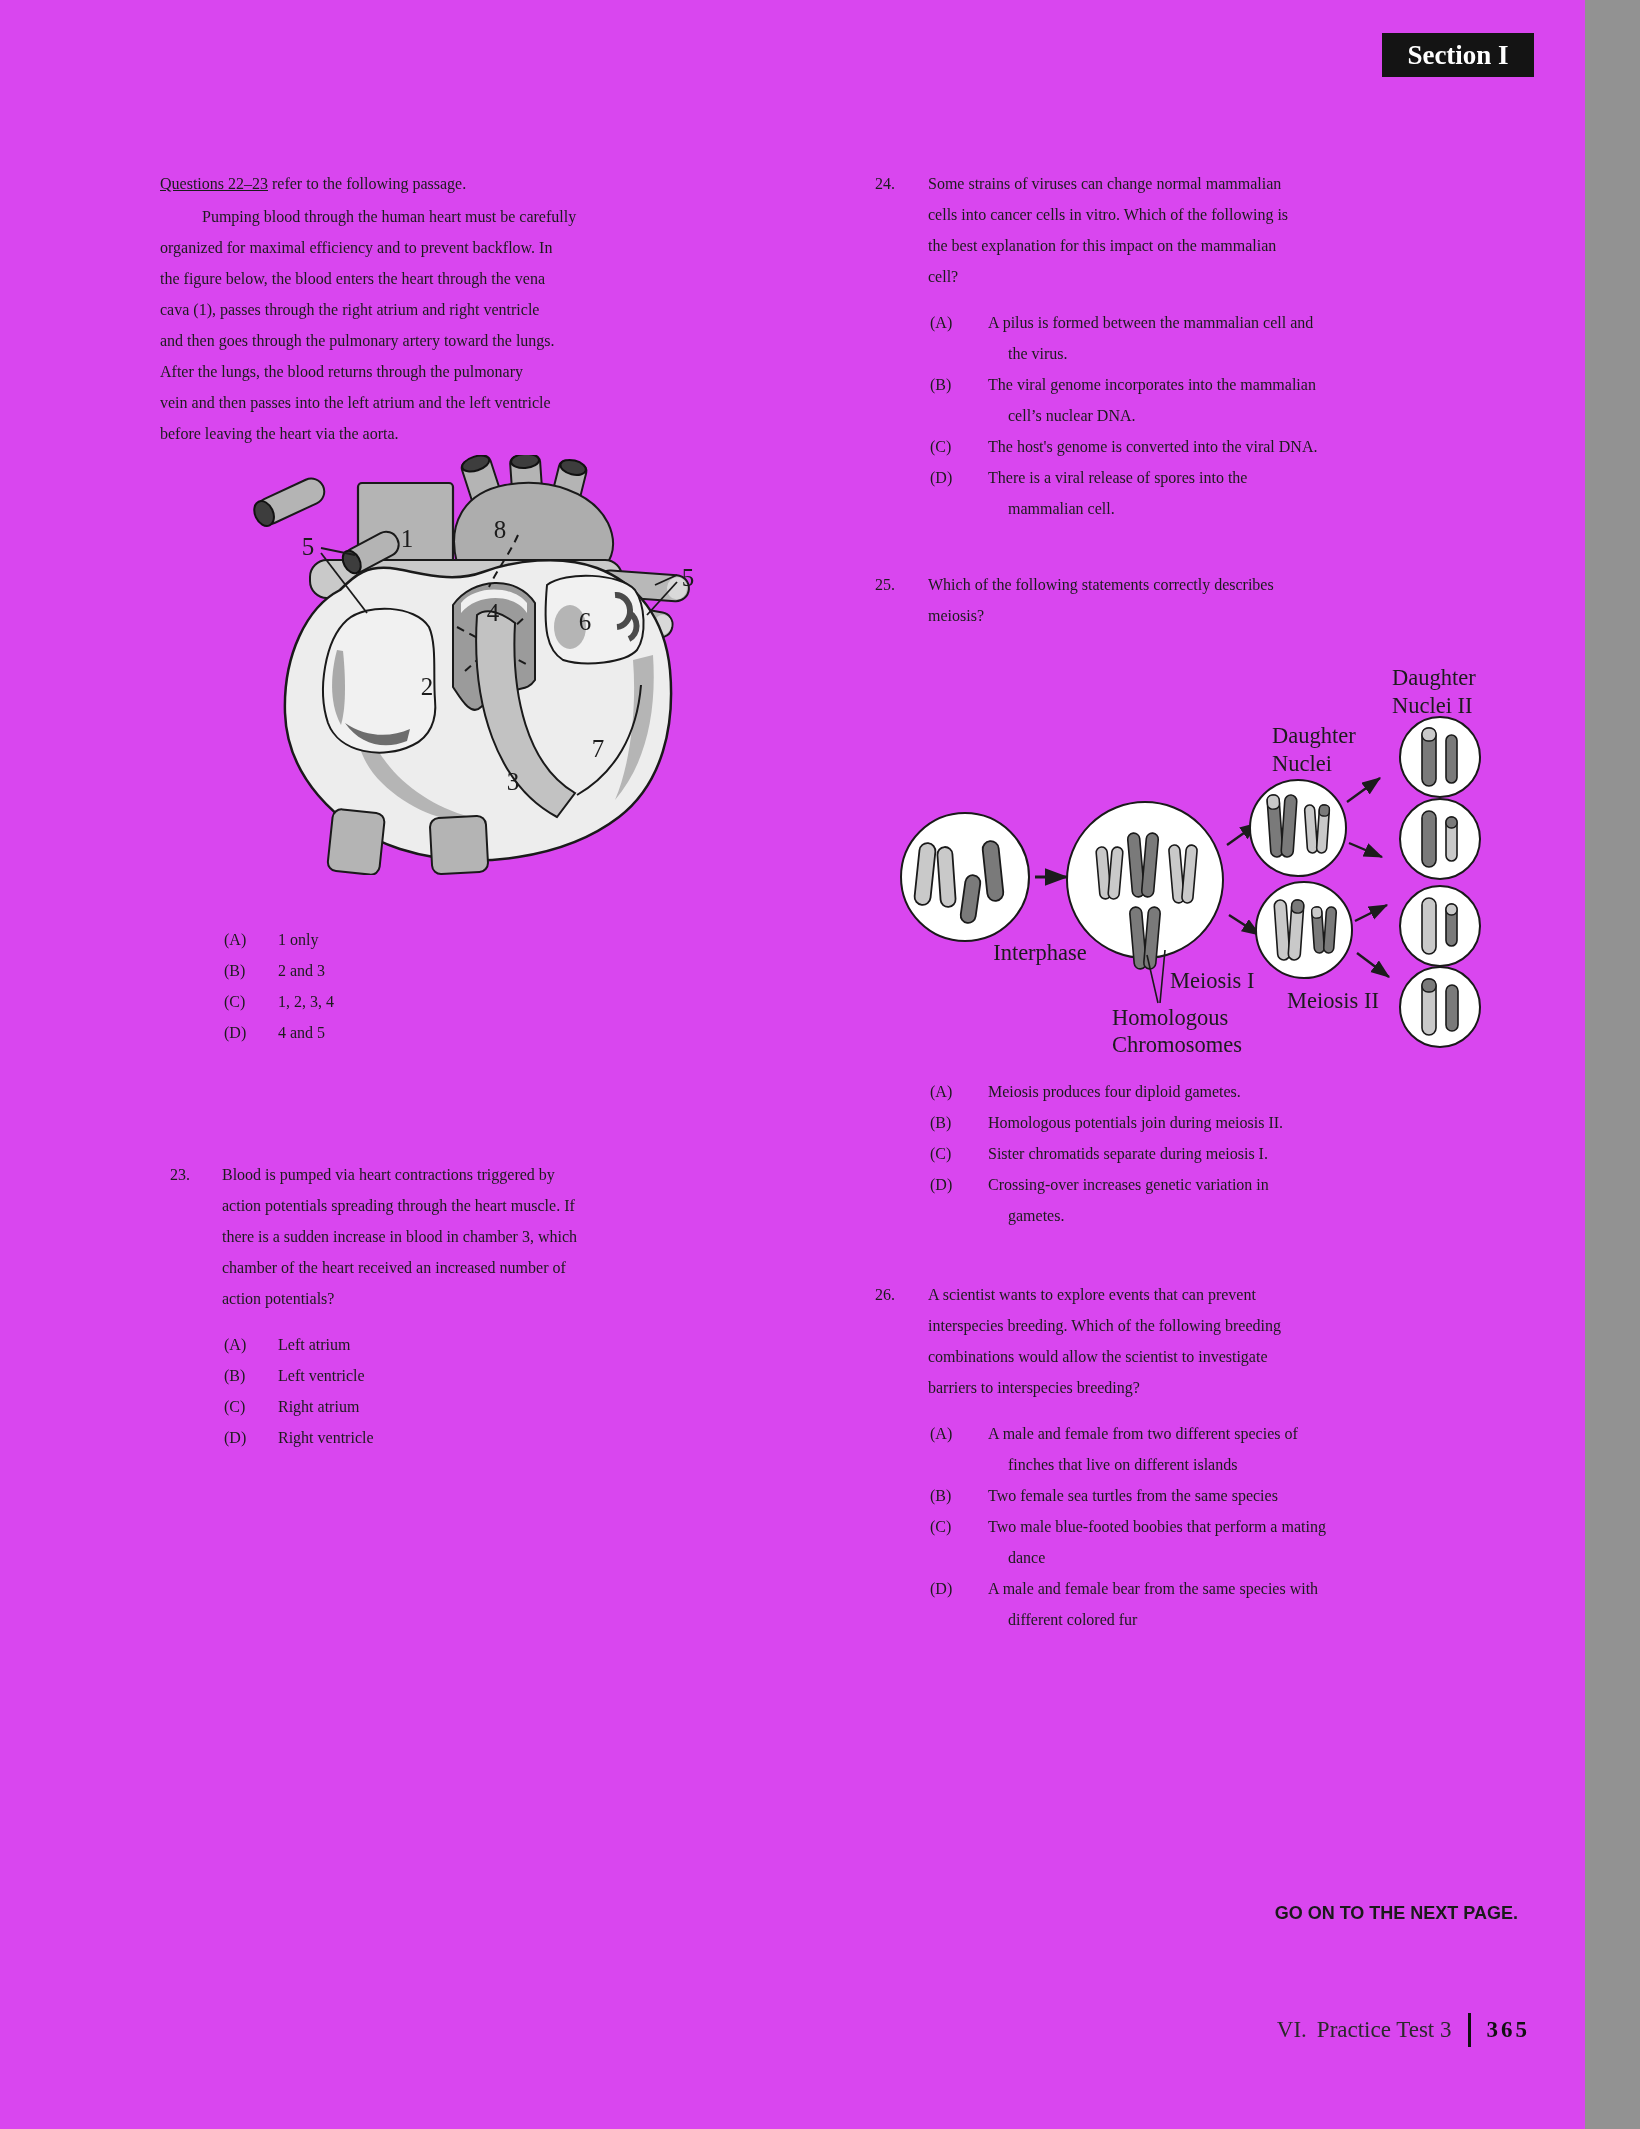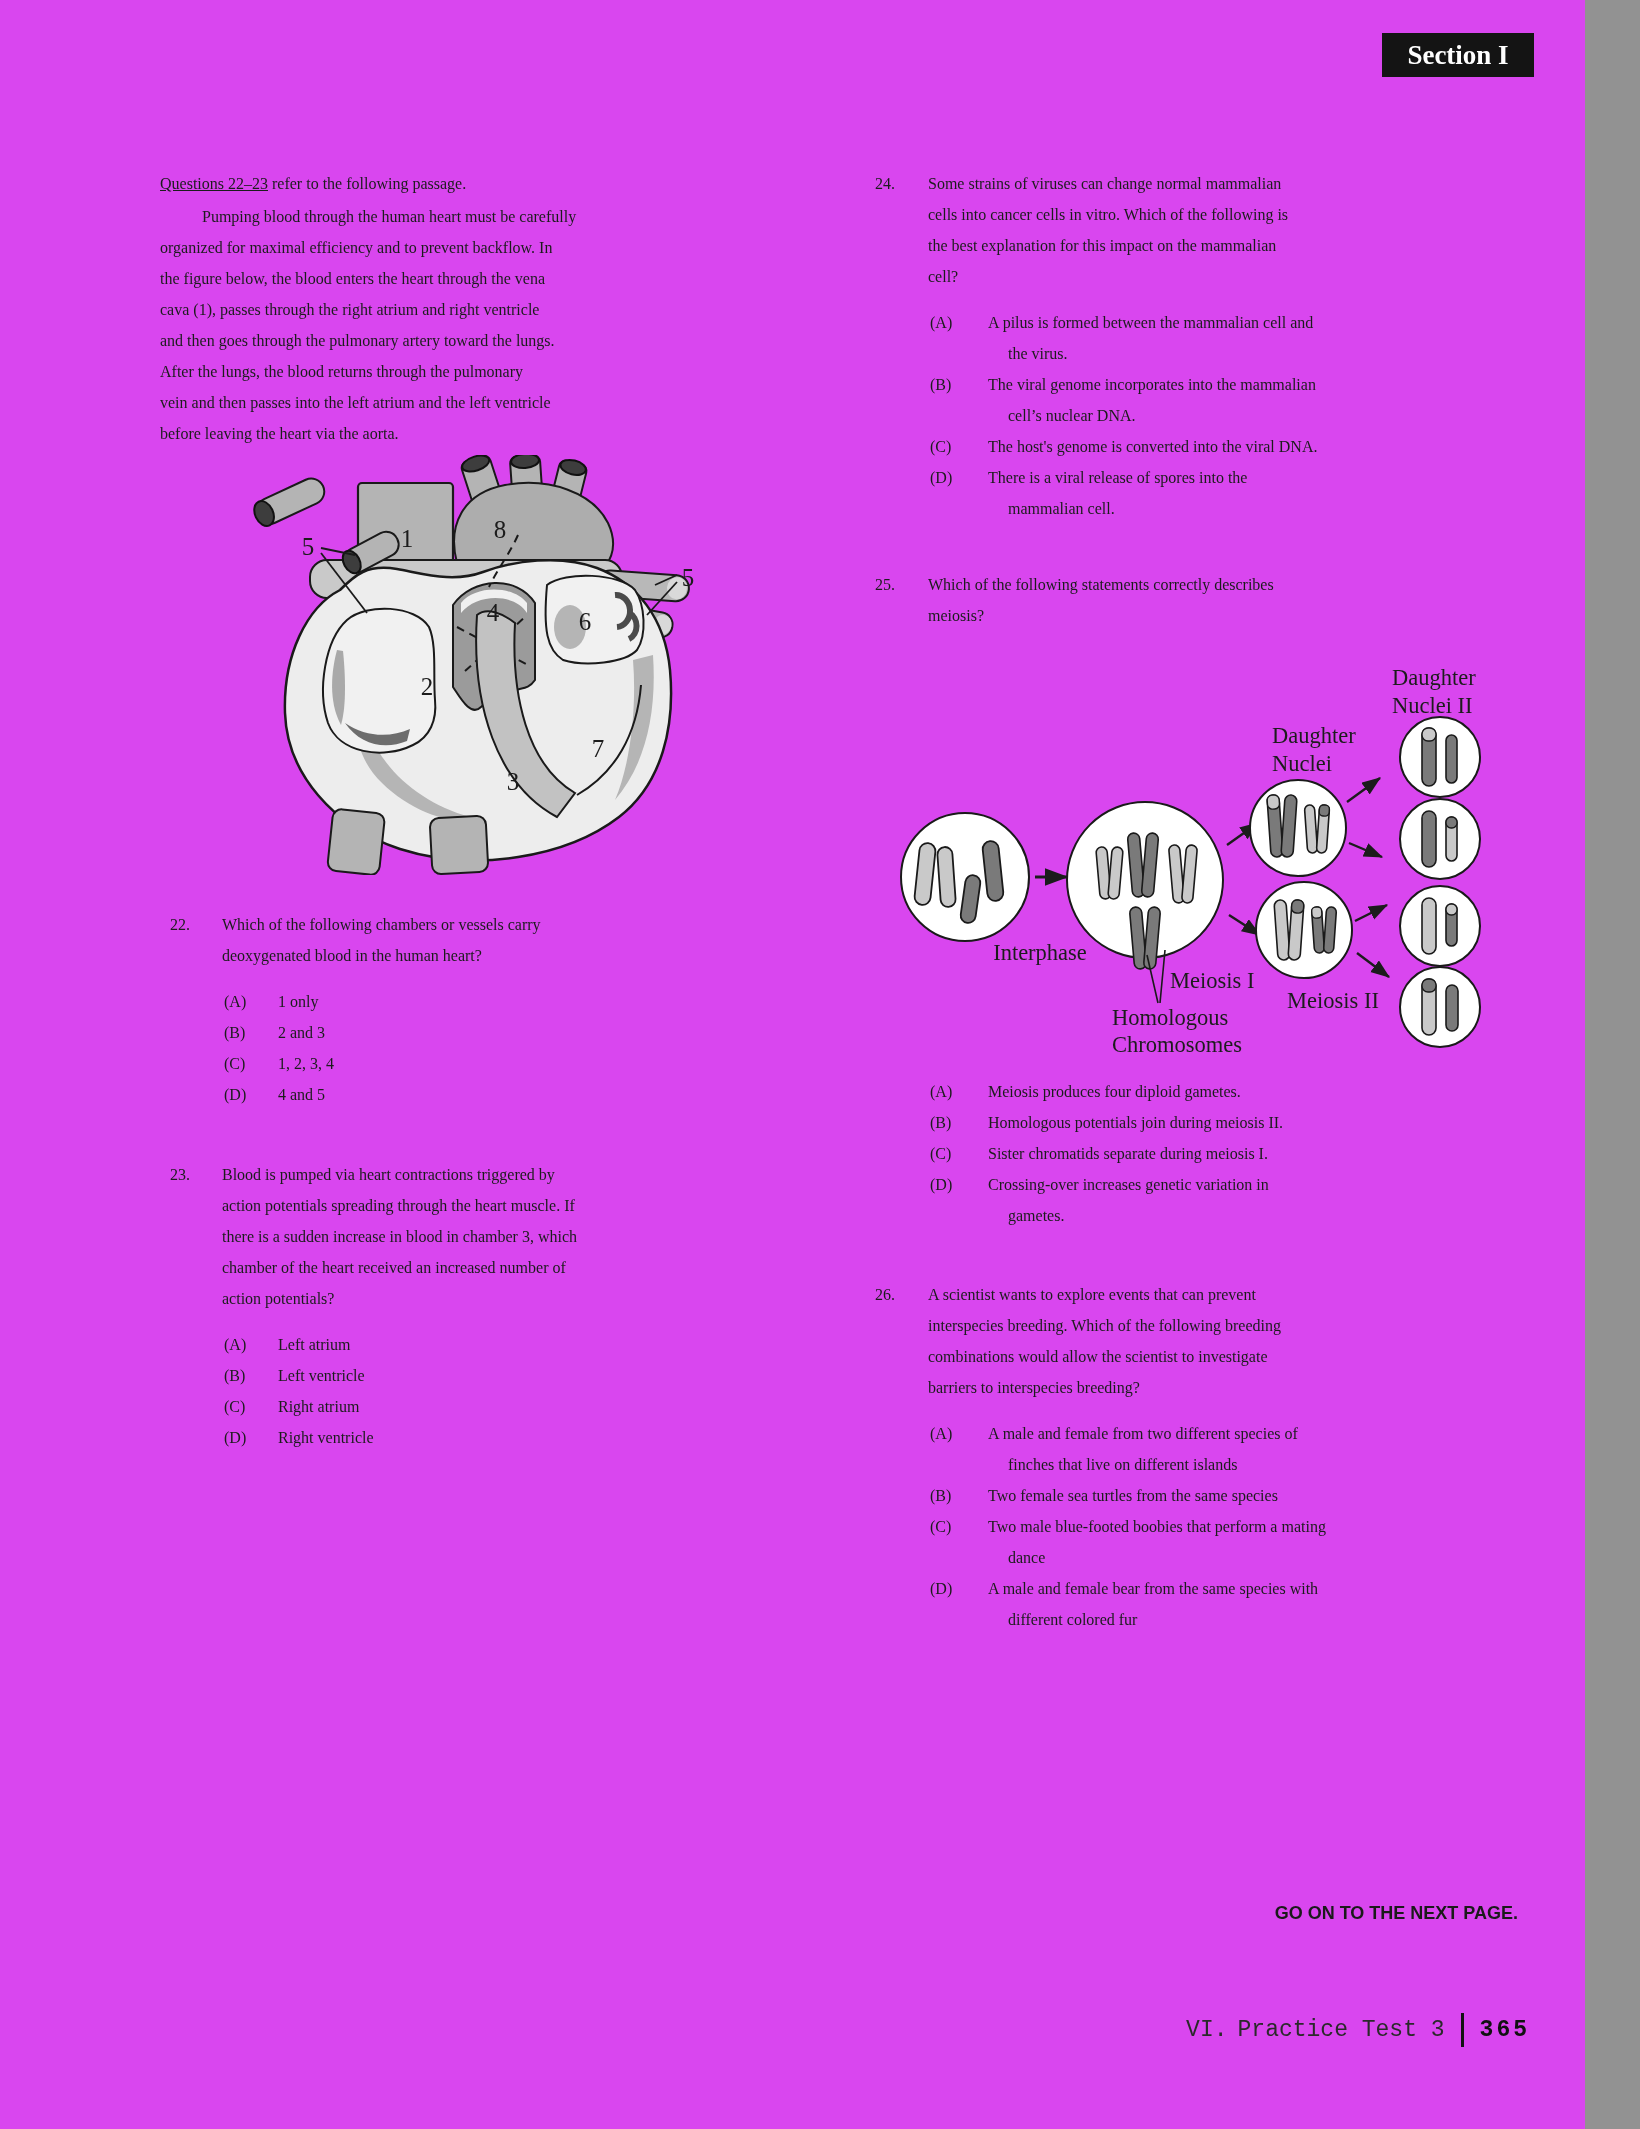--- a/index.html
+++ b/index.html
@@ -34,21 +34,21 @@
   .q25opts{left:875px;top:1076px;width:668px;}
   .q25opts .opts{margin-top:0;}
   .q26{left:875px;top:1279px;width:668px;}
   .fig{position:absolute;}
   .heart-fig{left:225px;top:455px;}
   .meiosis-fig{left:895px;top:655px;}
   svg text{font-family:"Liberation Serif",serif;fill:#1c1c1c;}
   .go-on{position:absolute;right:122px;top:1903px;font-family:"Liberation Sans",sans-serif;
          font-weight:bold;font-size:18px;color:#1a1a1a;}
   .footer-meta{position:absolute;right:110px;top:2012px;height:36px;display:flex;align-items:center;
-         font-family:Liberation Mono, monospace;font-size:23px;color:#2a2a2a;}
+         font-family:Liberation Serif, serif;font-size:23px;color:#2a2a2a;}
   .footer-meta .chapter{margin-right:10px;}
   .footer-meta .divider{width:3px;height:34px;background:#111;margin:0 16px;}
   .footer-meta .pagenum{font-weight:bold;letter-spacing:3px;color:#111;text-align:center;}
 </style>
 </head>
 <body>
 
 <div class="page">
   <div class="graybar"></div>
   <div class="section-badge">Section I</div>
@@ -155,25 +155,20 @@
     <text x="83" y="100" font-size="25" text-anchor="middle">5</text>
     <text x="463" y="131" font-size="25" text-anchor="middle">5</text>
     <text x="268" y="166" font-size="25" text-anchor="middle">4</text>
     <text x="360" y="175" font-size="25" text-anchor="middle">6</text>
     <text x="202" y="240" font-size="25" text-anchor="middle">2</text>
     <text x="288" y="335" font-size="25" text-anchor="middle">3</text>
     <text x="373" y="302" font-size="25" text-anchor="middle">7</text>
   </svg>
 
   <div class="qblock col-l q22 txt">
-    <div class="qrow">
-      <span class="qnum">22.</span>
-      <div class="qtext pre">Which of the following chambers or vessels carry
-deoxygenated blood in the human heart?</div>
-    </div>
     <div class="opts">
       <div class="opt">
           <span class="olet">(A)</span>
           <div class="otext">1 only</div>
         </div>
       <div class="opt">
           <span class="olet">(B)</span>
           <div class="otext">2 and 3</div>
         </div>
       <div class="opt">

